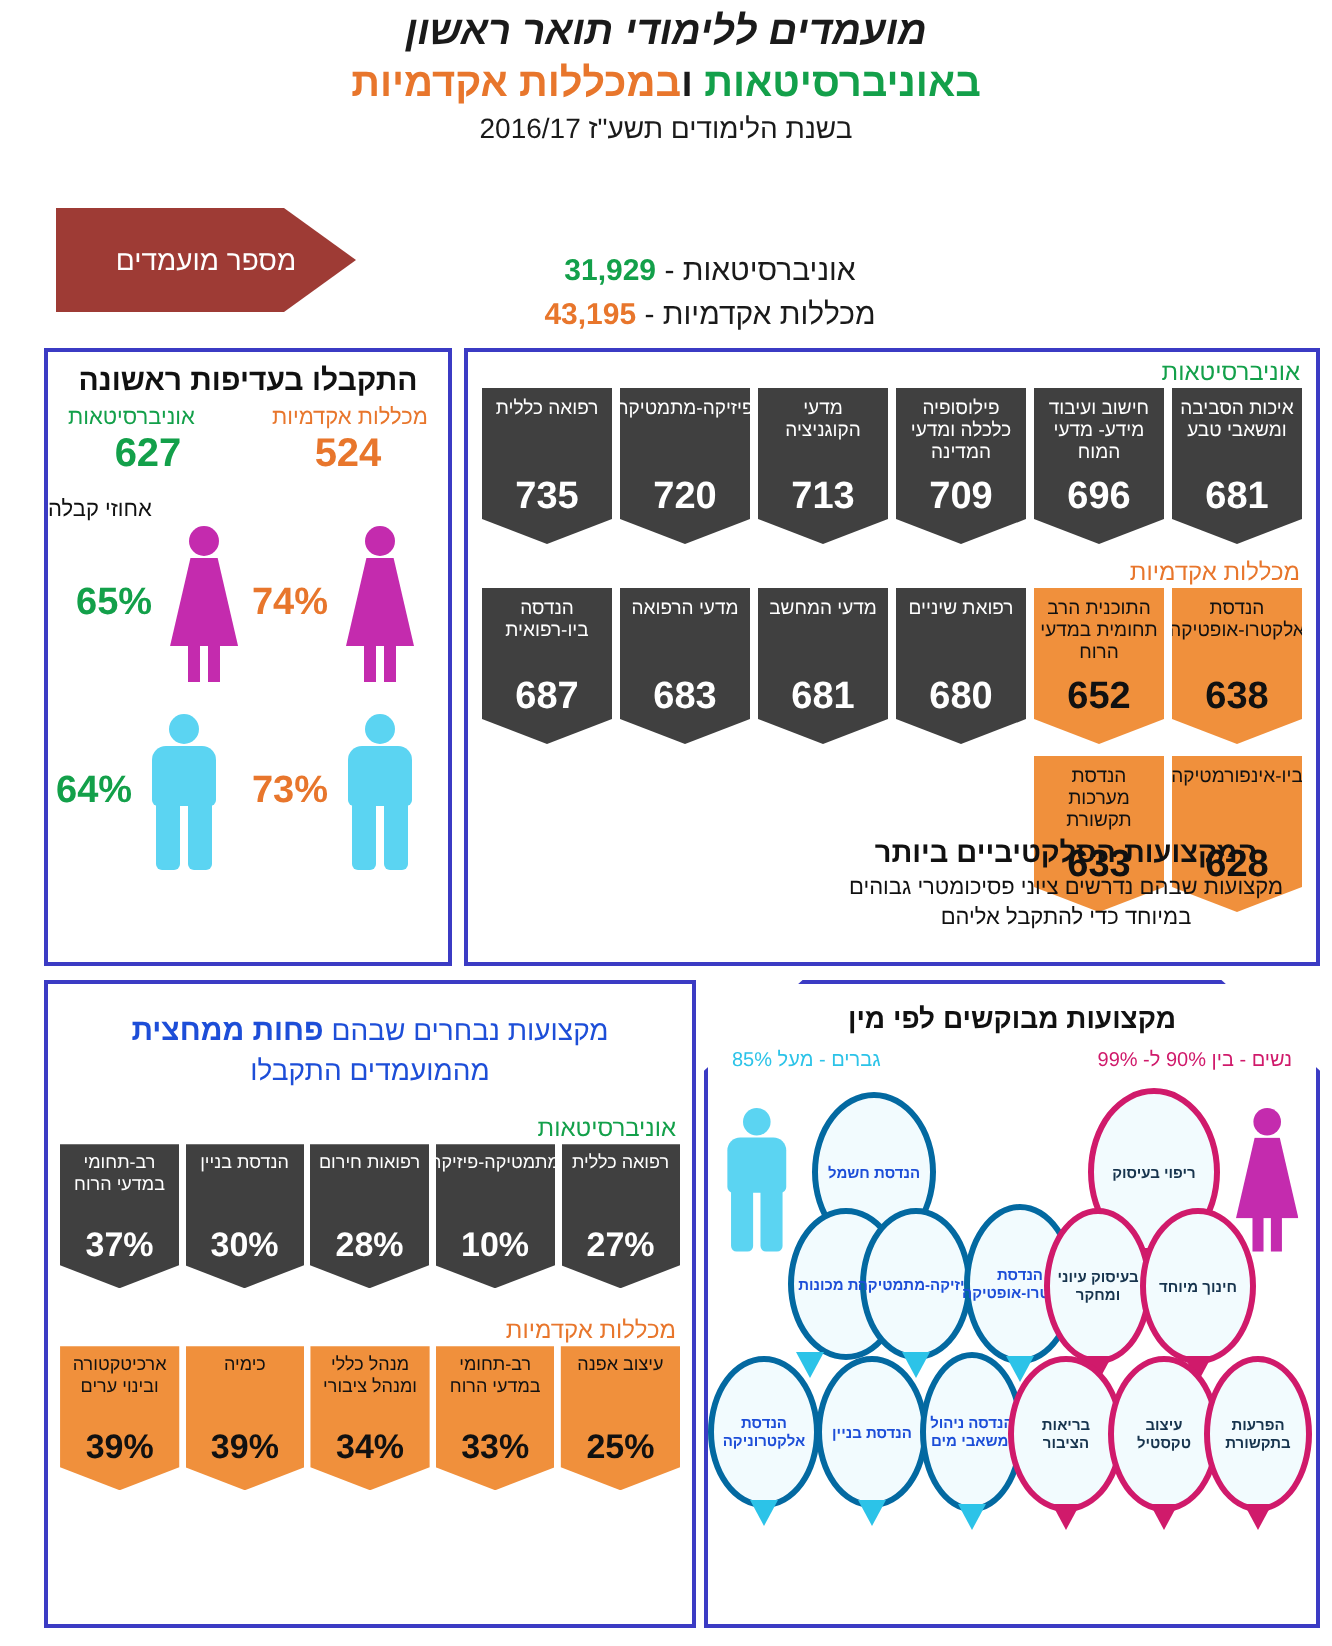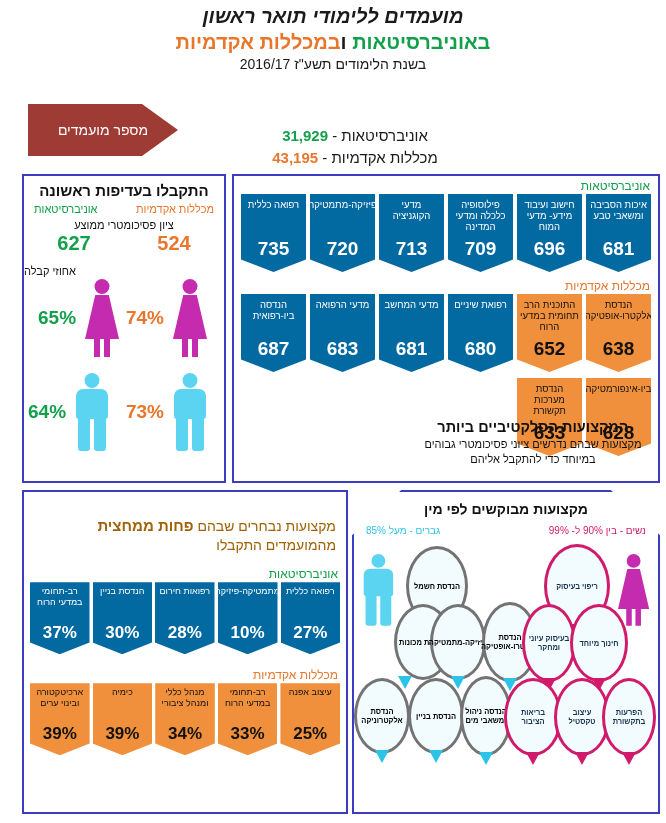--- a/index.html
+++ b/index.html
@@ -79,33 +79,33 @@
   .sec-label.col{color:#E8762C;}
   .hexrow{display:flex;flex-direction:row;gap:4px;padding:0 7px;justify-content:flex-start;}
 
   .hex{
     width:65px;min-height:78px;color:#fff;
     display:flex;flex-direction:column;align-items:center;justify-content:flex-start;
     padding:5px 3px 12px 3px;box-sizing:border-box;
     clip-path:polygon(0 0,100% 0,100% 84%,50% 100%,0 84%);
     text-align:center;
   }
-  .hex.green{background:#0369a1;}
+  .hex.green{background:#404040;}
   .hex.orange{background:#F0903C;color:#111;}
   .hex .hname{font-size:9.5px;line-height:1.18;}
   .hex .hval{font-size:19px;font-weight:bold;margin-top:auto;line-height:1.1;}
 
   #sel-blurb{position:absolute;right:10px;bottom:14px;width:230px;text-align:center;}
   #sel-blurb .b1{font-size:14.5px;font-weight:bold;color:#111;}
   #sel-blurb .b2{font-size:11px;color:#111;line-height:1.35;margin-top:2px;}
 
   
   #panel-lowest{left:22px;top:490px;width:322px;height:320px;}
   #panel-lowest .ptitle{
-    font-size:14px;color:#a16207;padding:24px 10px 0 10px;line-height:1.35;}
+    text-align:center;font-size:14px;color:#1d4ed8;padding:14px 10px 0 10px;line-height:1.35;}
   #panel-lowest .ptitle b{font-size:15px;}
   .hexrow.small{gap:3px;padding:0 6px;}
   .hex.small{width:60px;min-height:72px;padding:4px 2px 11px 2px;}
   .hex.small .hname{font-size:9px;}
   .hex.small .hval{font-size:17px;}
 
   
   #panel-gender{
     left:352px;top:490px;width:304px;height:320px;
     border:2px solid #3B3BC4;background:#fff;
@@ -116,21 +116,21 @@
   .gl-women{color:#D01A6B;}
   .gl-men{color:#2CC3E8;}
 
   .bubblefield{position:relative;height:250px;margin-top:2px;}
   .bubble{
     position:absolute;border-radius:50%;
     display:flex;align-items:center;justify-content:center;text-align:center;
     background:#F2FBFE;box-sizing:border-box;
   }
   .bubble span{font-size:7.5px;font-weight:bold;line-height:1.2;display:block;padding:0 2px;}
-  .bubble.cy{border:3px solid #737373;color:#000000;}
+  .bubble.cy{border:3px solid #0369a1;color:#1d4ed8;}
   .bubble.pk{border:3px solid #D01A6B;color:#17344E;}
   .pin{position:absolute;width:0;height:0;border-left:7px solid transparent;
        border-right:7px solid transparent;}
   .pin.cy{border-top:13px solid #2CC3E8;}
   .pin.pk{border-top:13px solid #D01A6B;}
 
   .tiny-person{position:absolute;}
 </style>
 </head>
 <body>
@@ -155,21 +155,20 @@
     <span class="lbl">מכללות אקדמיות - </span><span class="n-col">43,195</span>
   </div>
 </div>
 
 <div id="panel-accepted" class="abs panel">
   <div class="ptitle">התקבלו בעדיפות ראשונה</div>
   <div class="legend-row">
     <span class="legend-col">מכללות אקדמיות</span>
     <span class="legend-uni">אוניברסיטאות</span>
   </div>
-  <div class="sub-label">ציון פסיכומטרי ממוצע</div>
   <div class="score-row">
     <span class="score col">524</span>
     <span class="score uni">627</span>
   </div>
   <div class="accept-label">אחוזי קבלה</div>
 
   <div class="fig-grid">
 
     <div class="fig-cell" style="right:14px;top:0;">
       <div class="person woman w-pink">

